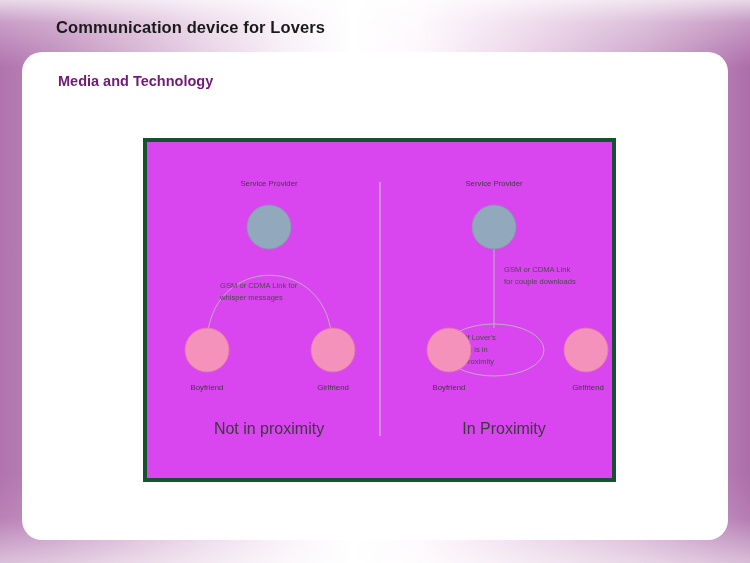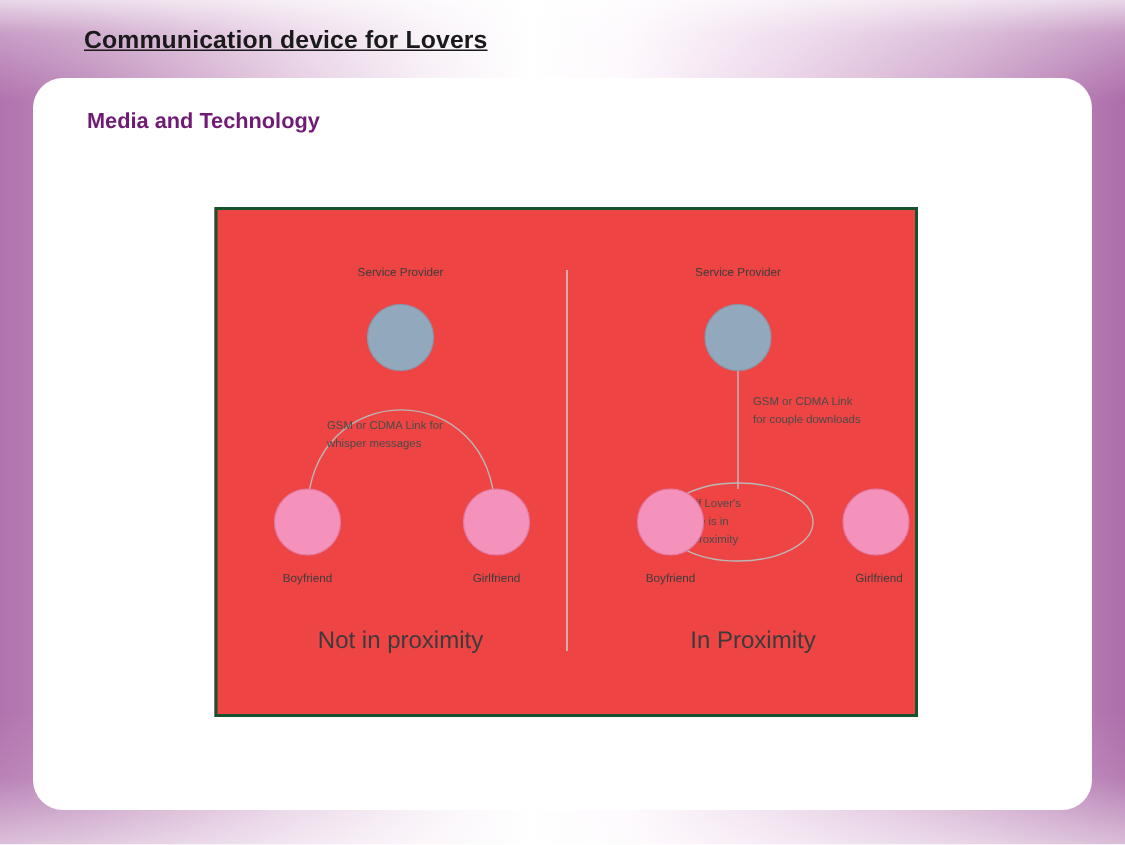--- a/index.html
+++ b/index.html
@@ -56,21 +56,20 @@
   
   .slide-title {
     position: absolute;
     left: 56px;
     top: 18px;
     font-size: 16.5px;
     font-weight: bold;
     color: #1a1a1a;
     letter-spacing: 0.1px;
     white-space: nowrap;
-    text-decoration: underline;
   }
 
   
   .content-panel {
     position: absolute;
     left: 22px;
     top: 52px;
     width: 706px;
     height: 488px;
     background: #ffffff;
@@ -88,22 +87,22 @@
     white-space: nowrap;
   }
 
   
   .diagram-box {
     position: absolute;
     left: 121px;
     top: 86px;
     width: 465px;
     height: 336px;
-    border: 2px solid #14532d;
-    background: #ef4444;
+    border: 4px solid #14532d;
+    background: #d946ef;
   }
   .diagram-svg {
     position: absolute;
     left: 0; top: 0;
     width: 465px;
     height: 336px;
     display: block;
   }
 
   .dg-label {

